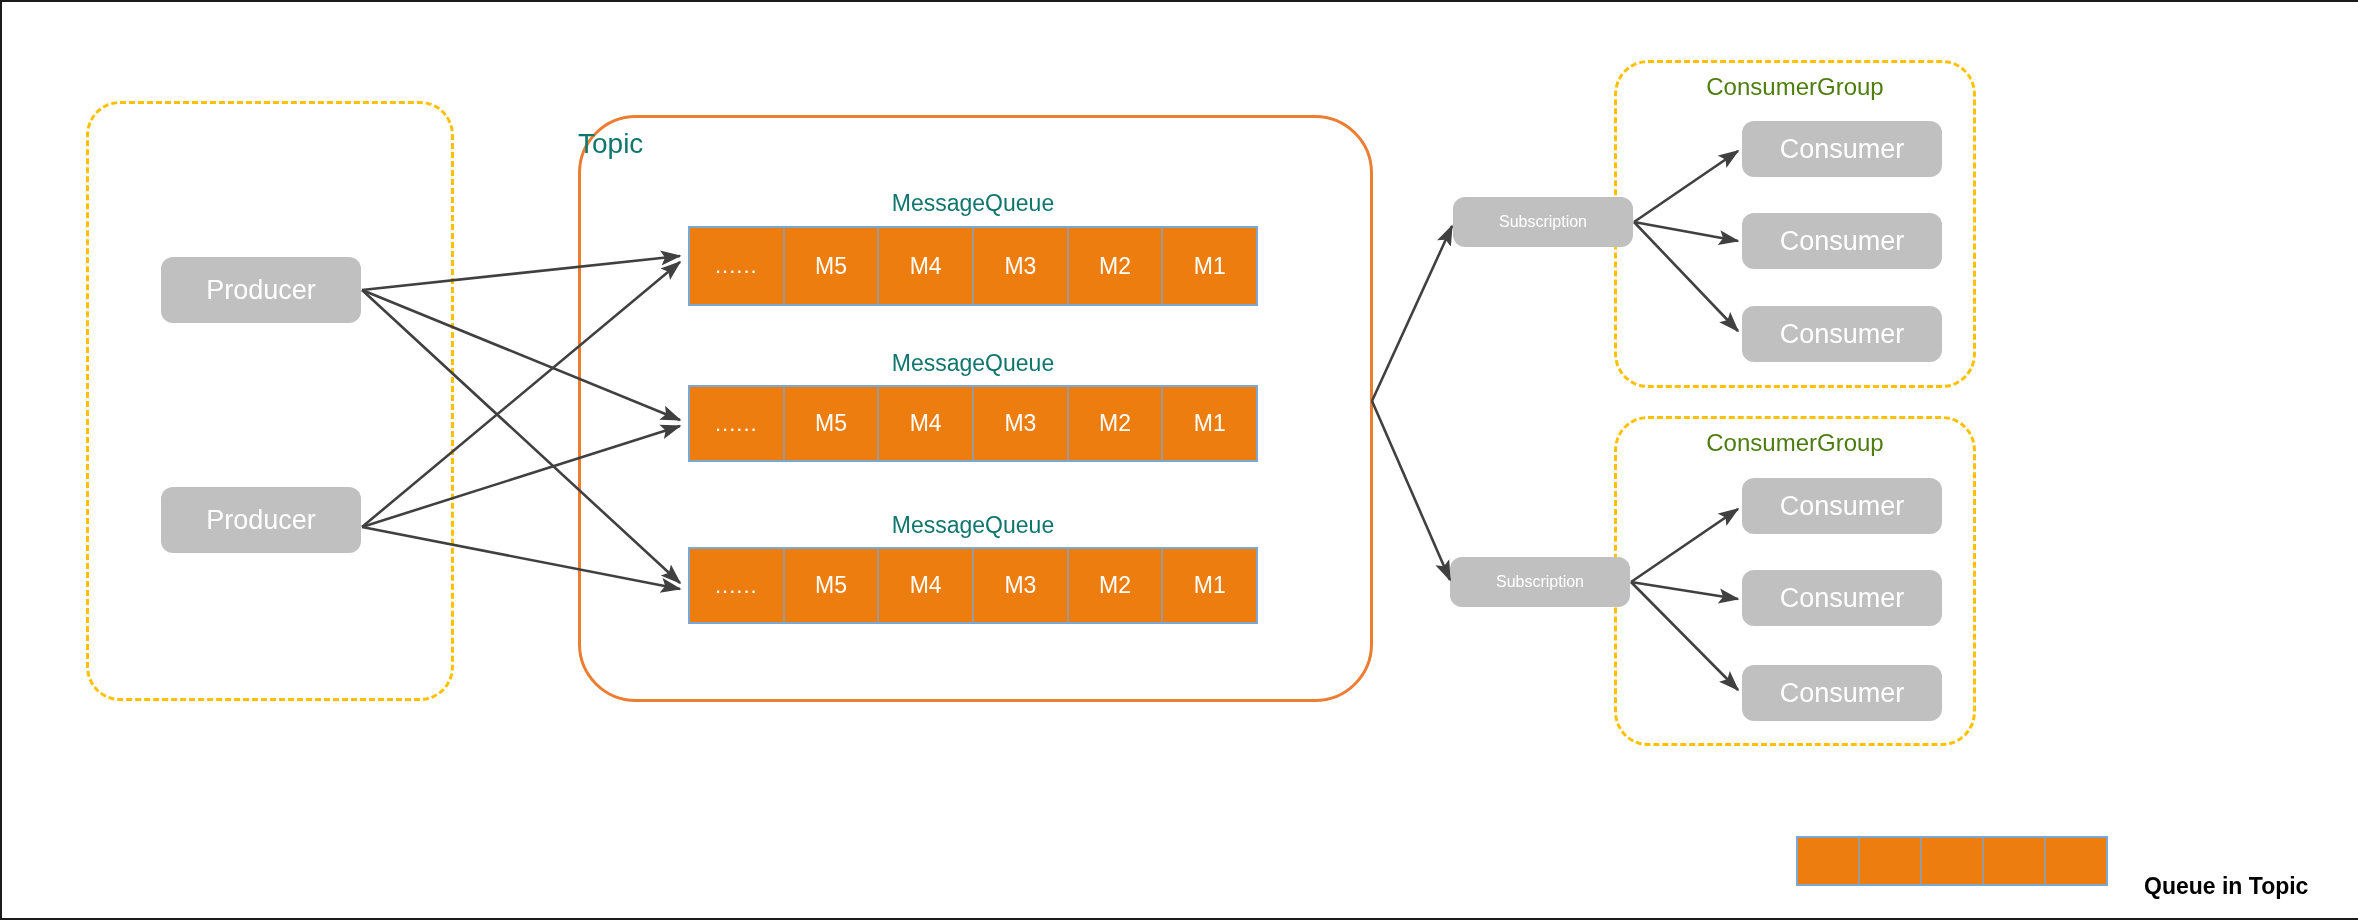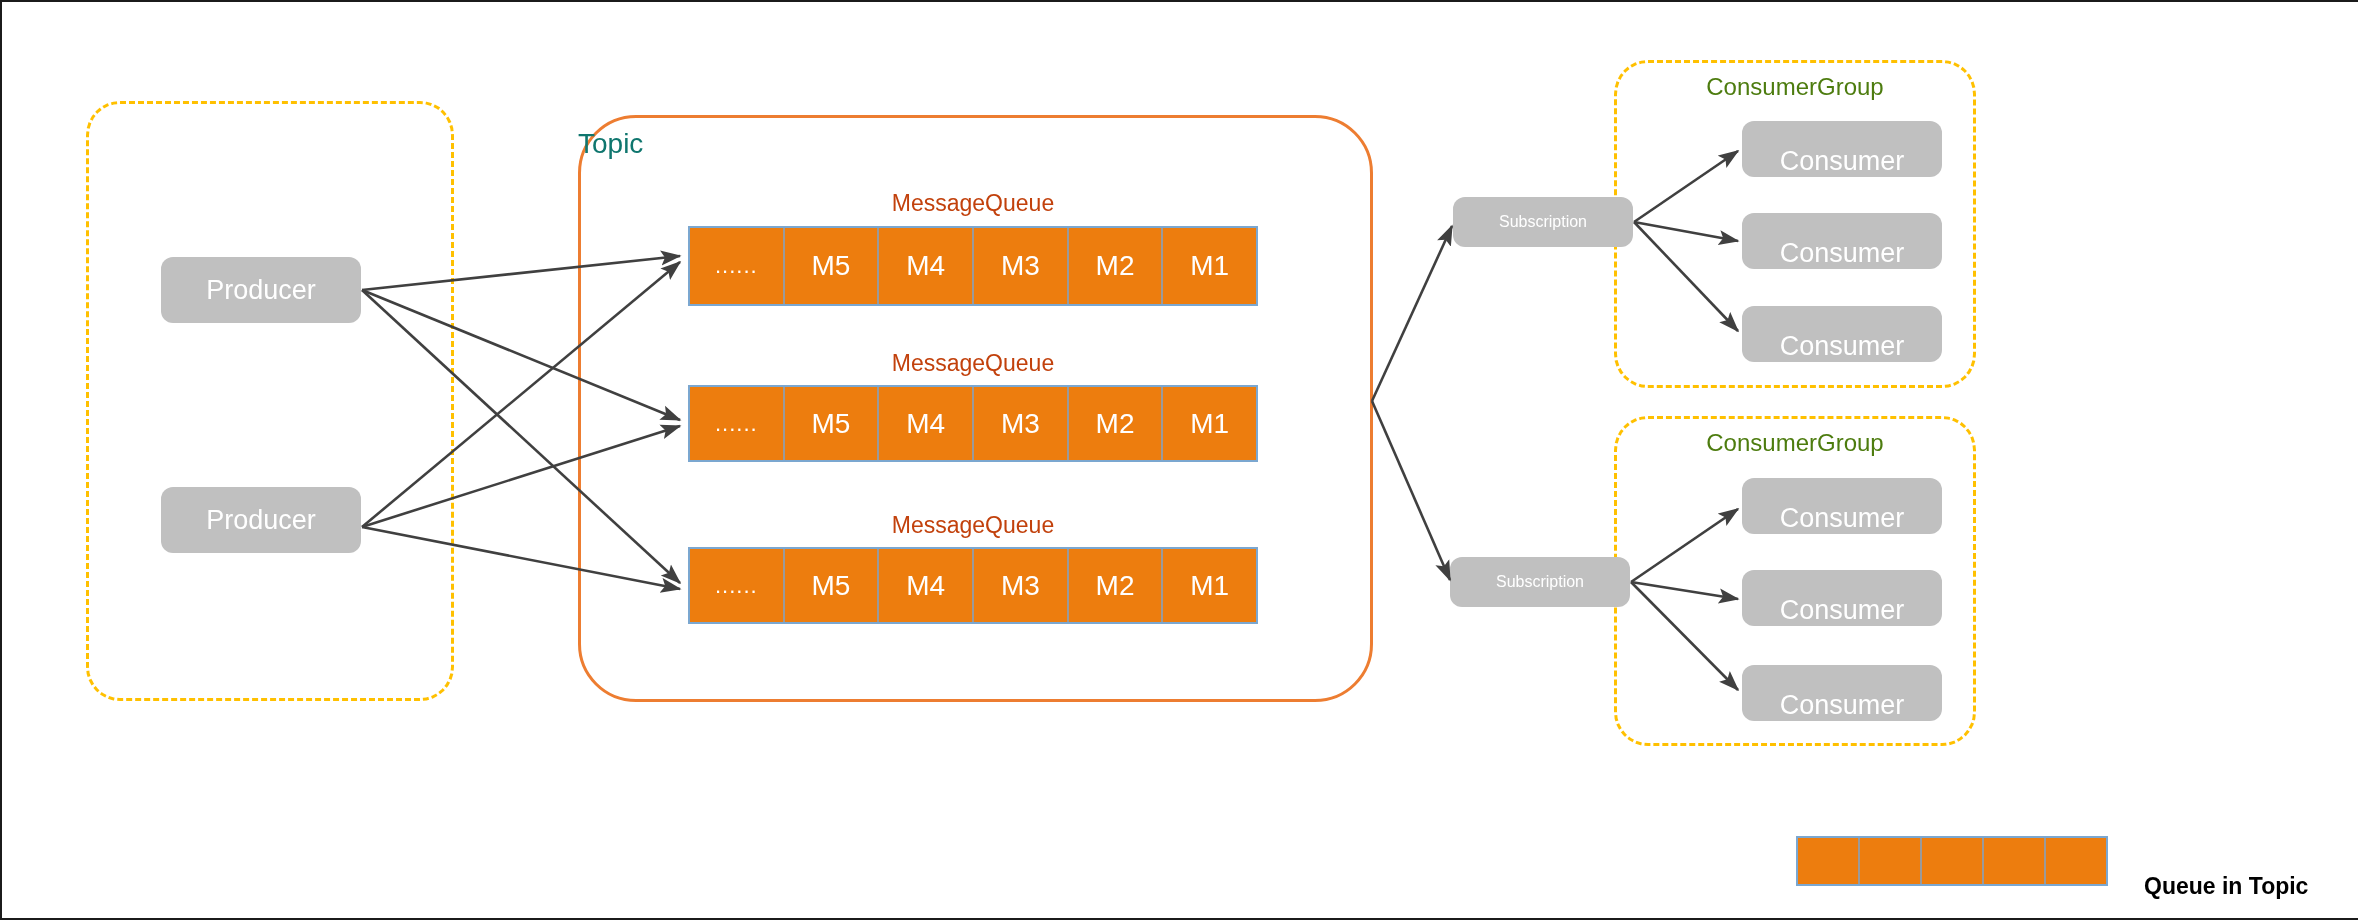--- a/index.html
+++ b/index.html
@@ -65,45 +65,45 @@
     background: #C0C0C0;
     border-radius: 12px;
     color: #ffffff;
     display: flex;
     align-items: center;
     justify-content: center;
     box-sizing: border-box;
     font-family: "Liberation Sans", sans-serif;
   }
   .node.producer { font-size: 27px; }
-  .node.consumer { font-size: 27px; align-items: flex-end; }
+  .node.consumer { font-size: 27px; }
   .node.subscription { font-size: 16px; }
 
   
   .mq-label {
     position: absolute;
     text-align: center;
     font-size: 23px;
-    color: #c2410c;
+    color: #0f766e;
     white-space: nowrap;
   }
   .queue {
     position: absolute;
     display: flex;
     box-sizing: border-box;
     border: 2px solid #7BA7D0;
     background: #ED7D0E;
   }
   .queue .cell {
     flex: 1 1 0;
     display: flex;
     align-items: center;
     justify-content: center;
     color: #ffffff;
-    font-size: 28px;
+    font-size: 23px;
     box-sizing: border-box;
     border-right: 2px solid #9A9A9A;
     background: #ED7D0E;
   }
   .queue .cell:last-child { border-right: none; }
   .queue .cell.ellipsis { font-size: 22px; letter-spacing: 1px; }
 
   
   .legend-queue {
     position: absolute;

